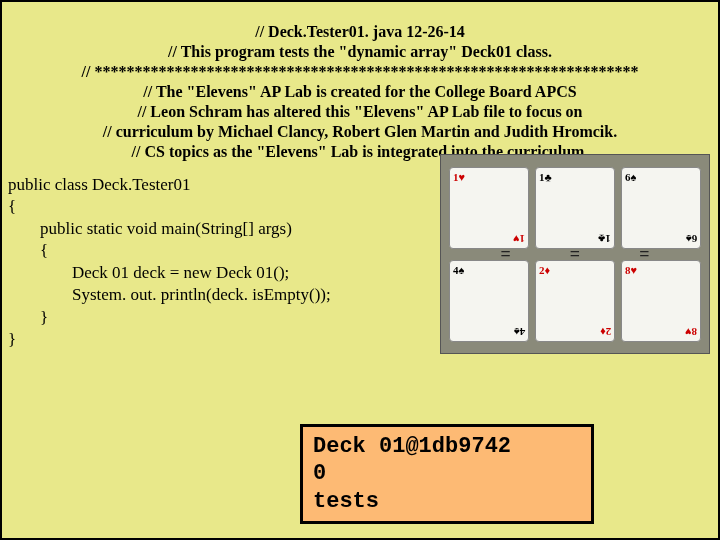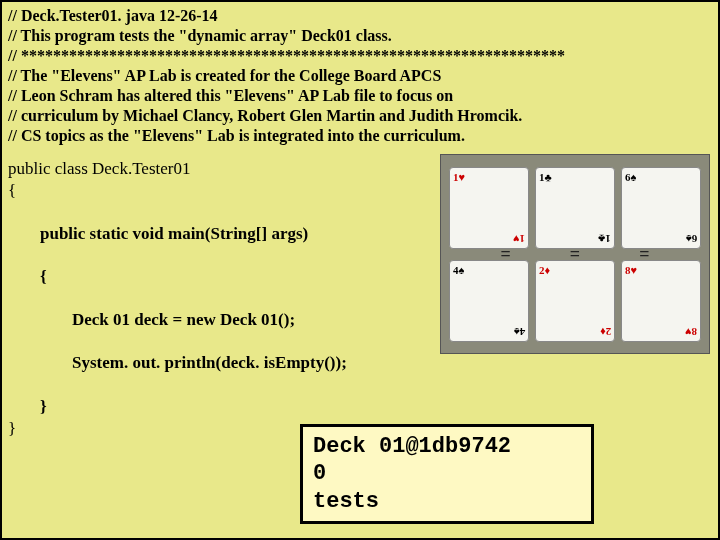--- a/index.html
+++ b/index.html
@@ -6,32 +6,33 @@
     body {
       width: 720px;
       height: 540px;
       background: #e8e88a;
       font-family: "Times New Roman", serif;
       border: 2px solid #000;
       position: relative;
       overflow: hidden;
     }
     .comments {
-      padding: 4px 6px 0 6px;
+      padding: 20px 6px 0 6px;
       font-size: 16px;
       line-height: 1.25;
       font-weight: bold;
+      text-align: center;
     }
     .code-block {
       padding: 12px 6px 0 6px;
       font-size: 17px;
       line-height: 1.3;
     }
     .code-line { white-space: pre; }
-    .bold { font-weight: bold; margin-top: 21px; }
+    .bold { font-weight: normal; }
     .indent1 { padding-left: 32px; }
     .indent2 { padding-left: 64px; }
     .cards-image {
       position: absolute;
       top: 152px;
       right: 8px;
       width: 270px;
       height: 200px;
       background: #8a8a7a;
       border: 1px solid #555;
@@ -80,21 +81,21 @@
       transform: translateY(-50%);
       display: flex;
       justify-content: space-around;
       padding: 0 30px;
     }
     .output-box {
       position: absolute;
       bottom: 14px;
       left: 298px;
       width: 294px;
-      background: #fef9c3;
+      background: #fdba74;
       border: 3px solid #000;
       padding: 6px 10px;
       font-family: "Courier New", monospace;
       font-size: 22px;
       font-weight: bold;
       line-height: 1.25;
     }
   </style>
 </head>
 <body>

